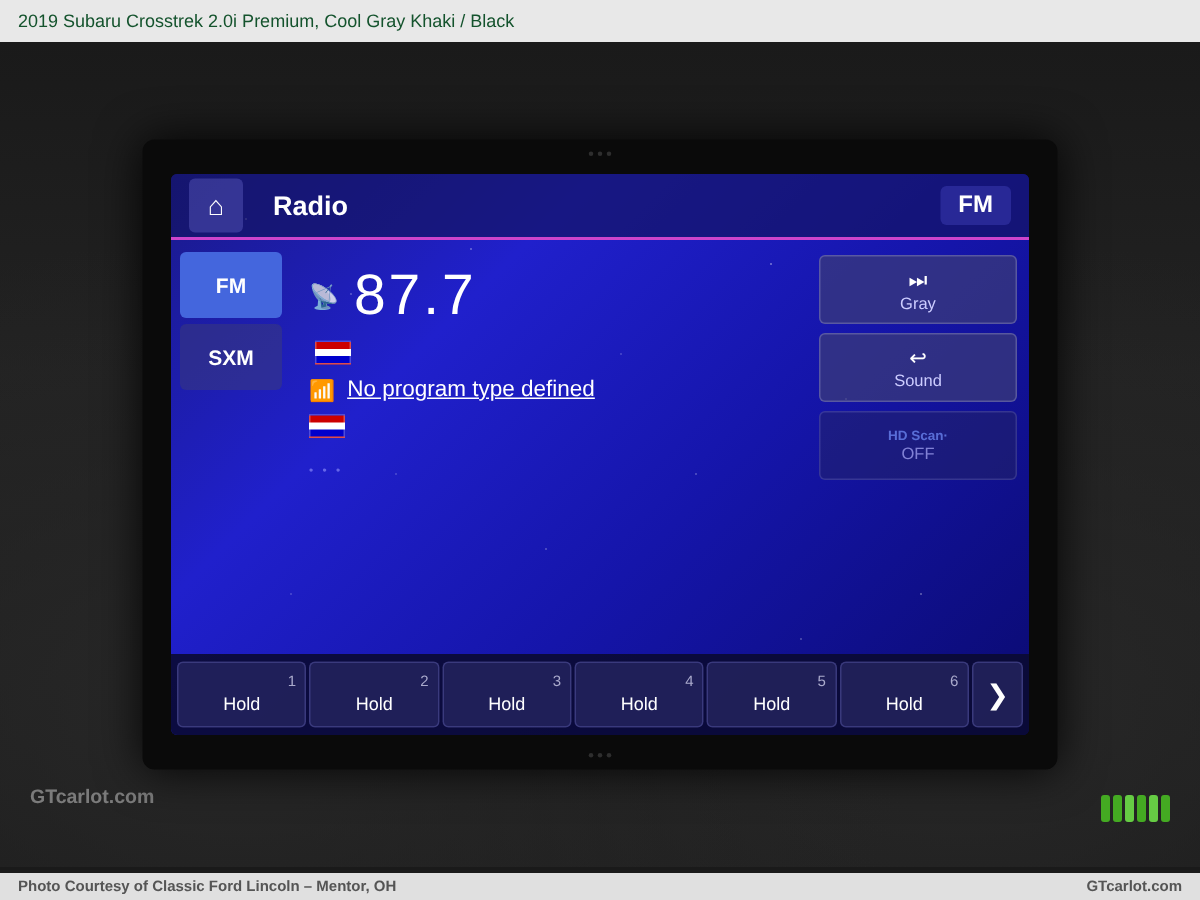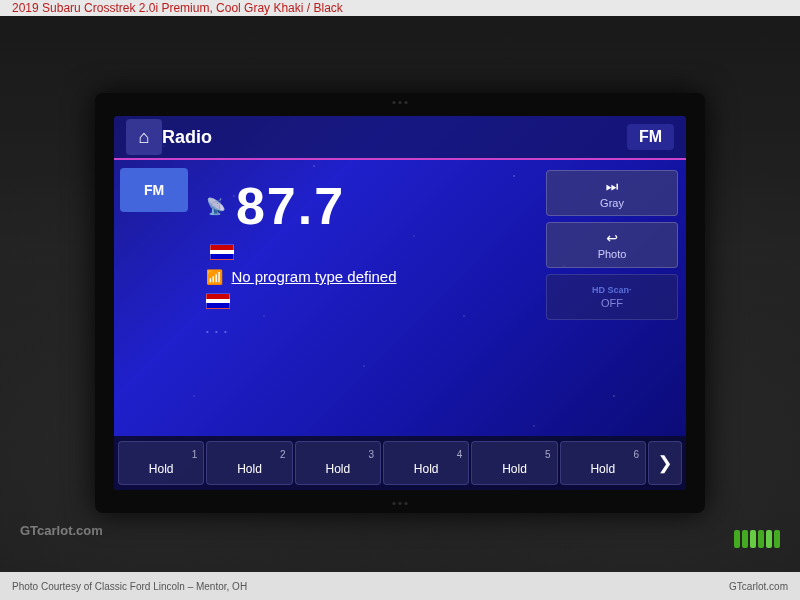--- a/index.html
+++ b/index.html
@@ -9,27 +9,27 @@
       background: #1a1a1a;
       font-family: Arial, sans-serif;
       overflow: hidden;
       position: relative;
     }
 
     
     .top-caption {
       position: absolute;
       top: 0; left: 0; right: 0;
-      height: 16px;
+      height: 28px;
       background: #e8e8e8;
       display: flex;
       align-items: center;
       padding: 0 12px;
       font-size: 12px;
-      color: #b91c1c;
+      color: #14532d;
       z-index: 10;
     }
 
     
     .photo-area {
       position: absolute;
       top: 28px; left: 0; right: 0; bottom: 22px;
       background: #111;
       display: flex;
       align-items: center;
@@ -102,20 +102,21 @@
       justify-content: center;
       color: white;
       font-size: 18px;
       cursor: pointer;
     }
 
     .header-title {
       color: white;
       font-size: 18px;
       font-weight: bold;
+      margin-left: 20px;
       flex: 1;
     }
 
     .fm-badge {
       color: white;
       font-size: 16px;
       font-weight: bold;
       background: rgba(60,60,180,0.5);
       padding: 4px 12px;
       border-radius: 4px;
@@ -171,22 +172,22 @@
       gap: 10px;
       margin-bottom: 8px;
     }
 
     .antenna-icon {
       font-size: 16px;
       opacity: 0.8;
     }
 
     .frequency-display {
-      font-size: 52px;
-      font-weight: bold;
+      font-size: 38px;
+      font-weight: normal;
       color: white;
       letter-spacing: 2px;
     }
 
     .flag-row {
       display: flex;
       align-items: center;
       margin-bottom: 8px;
       margin-left: 4px;
     }
@@ -342,28 +343,29 @@
       justify-content: center;
       color: white;
       font-size: 18px;
       cursor: pointer;
     }
 
     
     .bottom-caption {
       position: absolute;
       bottom: 0; left: 0; right: 0;
-      height: 28px;
+      height: 18px;
       background: #e0e0e0;
       display: flex;
       align-items: center;
       justify-content: space-between;
       padding: 0 12px;
       font-size: 10px;
       color: #555;
+      font-weight: bold;
     }
 
     
     .gtcarlot {
       position: absolute;
       bottom: 40px;
       left: 20px;
       color: rgba(255,255,255,0.4);
       font-size: 13px;
       font-weight: bold;
@@ -468,20 +470,23 @@
           <span>⌂</span>
         </div>
         <span class="header-title">Radio</span>
         <span class="fm-badge">FM</span>
       </div>
 
       <div class="left-sidebar">
         <div class="sidebar-btn active">
           <span>FM</span>
         </div>
+        <div class="sidebar-btn inactive">
+          <span>SXM</span>
+        </div>
       </div>
 
       <div class="main-content">
         
         <div class="frequency-row">
           <span class="antenna-icon">📡</span>
           <span class="frequency-display">87.7</span>
         </div>
 
         
@@ -510,21 +515,21 @@
 
       <div class="right-sidebar">
 
         <div class="right-btn">
           <span class="btn-icon">⏭</span>
           <span class="btn-label">Gray</span>
         </div>
 
         <div class="right-btn">
           <span class="btn-icon">↩</span>
-          <span class="btn-label">Photo</span>
+          <span class="btn-label">Sound</span>
         </div>
 
         <div class="right-btn disabled">
           <span class="hd-badge">HD Scan·</span>
           <span class="btn-label">OFF</span>
         </div>
       </div>
 
       <div class="preset-bar">
         <div class="preset-btn">

